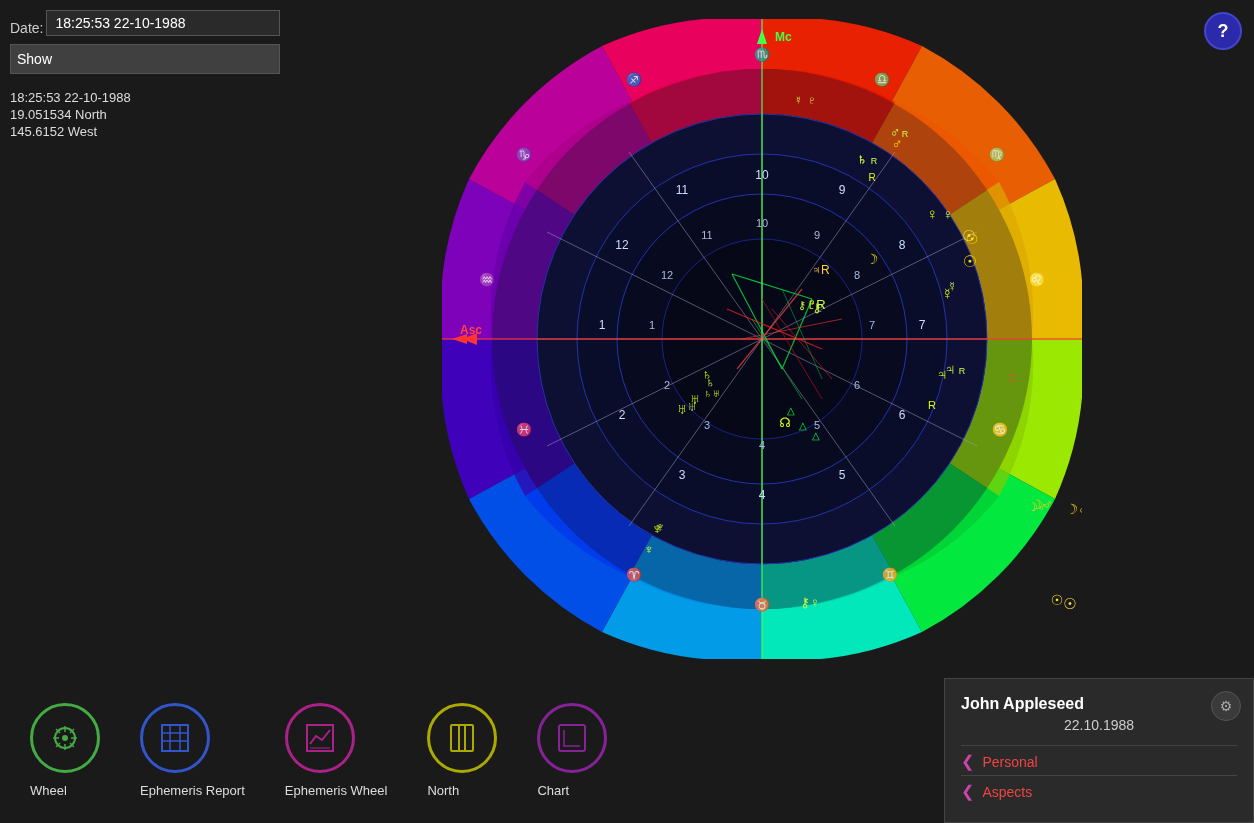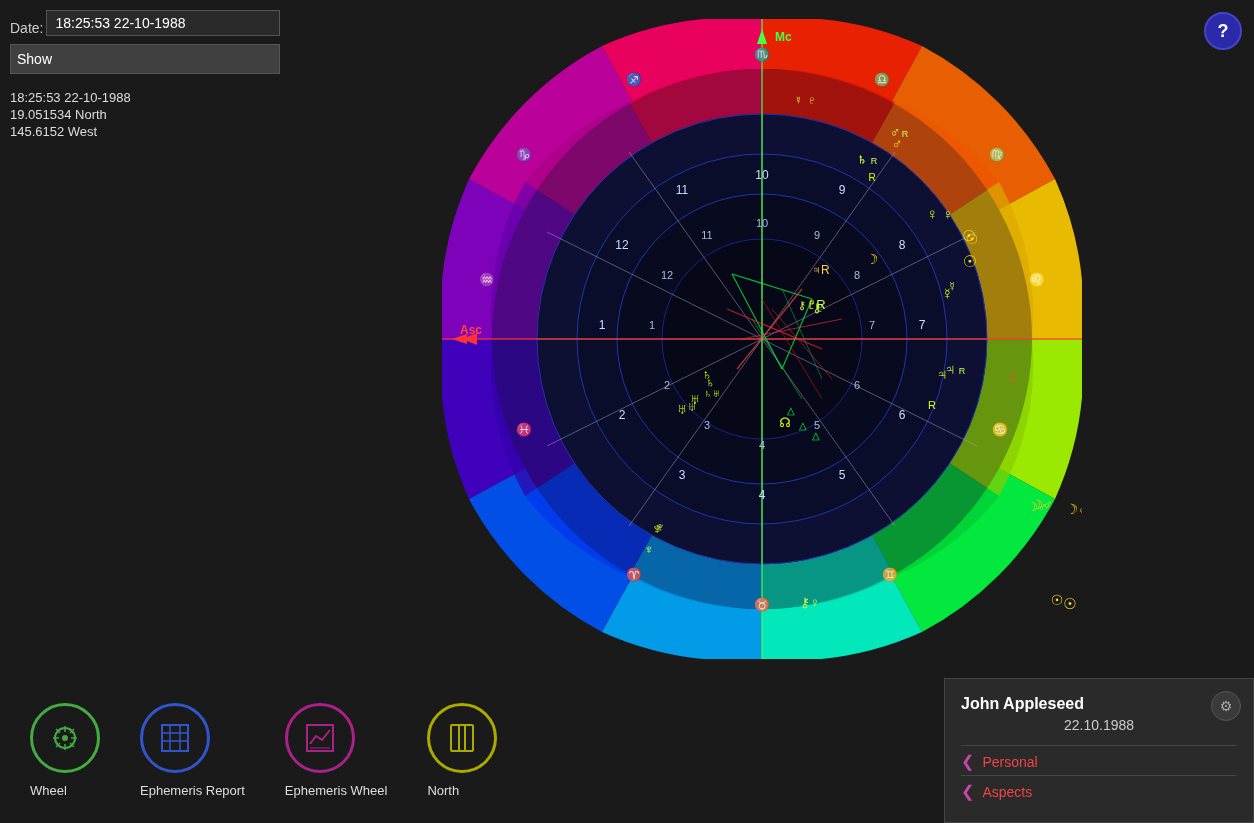--- a/index.html
+++ b/index.html
@@ -484,20 +484,29 @@
   <div class="nav-item">
     <div class="nav-circle" style="border-color:#aaaa00; color:#aaaa00;">
       <svg width="32" height="32" viewBox="0 0 32 32">
           <rect x="5" y="3" width="14" height="26" rx="1" fill="none" stroke="#aaaa00" stroke-width="2"></rect>
           <rect x="13" y="3" width="14" height="26" rx="1" fill="none" stroke="#aaaa00" stroke-width="2"></rect>
         </svg>
     </div>
     <span class="nav-label">North</span>
   </div>
 
+  <div class="nav-item">
+    <div class="nav-circle" style="border-color:#882299; color:#882299;">
+      <svg width="32" height="32" viewBox="0 0 32 32">
+          <rect x="3" y="3" width="26" height="26" rx="2" fill="none" stroke="#882299" stroke-width="2"></rect>
+          <path d="M8,8 L8,24 L24,24" fill="none" stroke="#882299" stroke-width="1.5"></path>
+        </svg>
+    </div>
+    <span class="nav-label">Chart</span>
+  </div>
 </div>
 
 <div class="profile-card">
   <button class="gear-btn">⚙</button>
   <div class="profile-name">John Appleseed</div>
   <div class="profile-date">22.10.1988</div>
   <div class="profile-options">
     <div class="profile-option">
       <span class="chevron">❮</span>
       <span class="profile-option-label">Personal</span>

